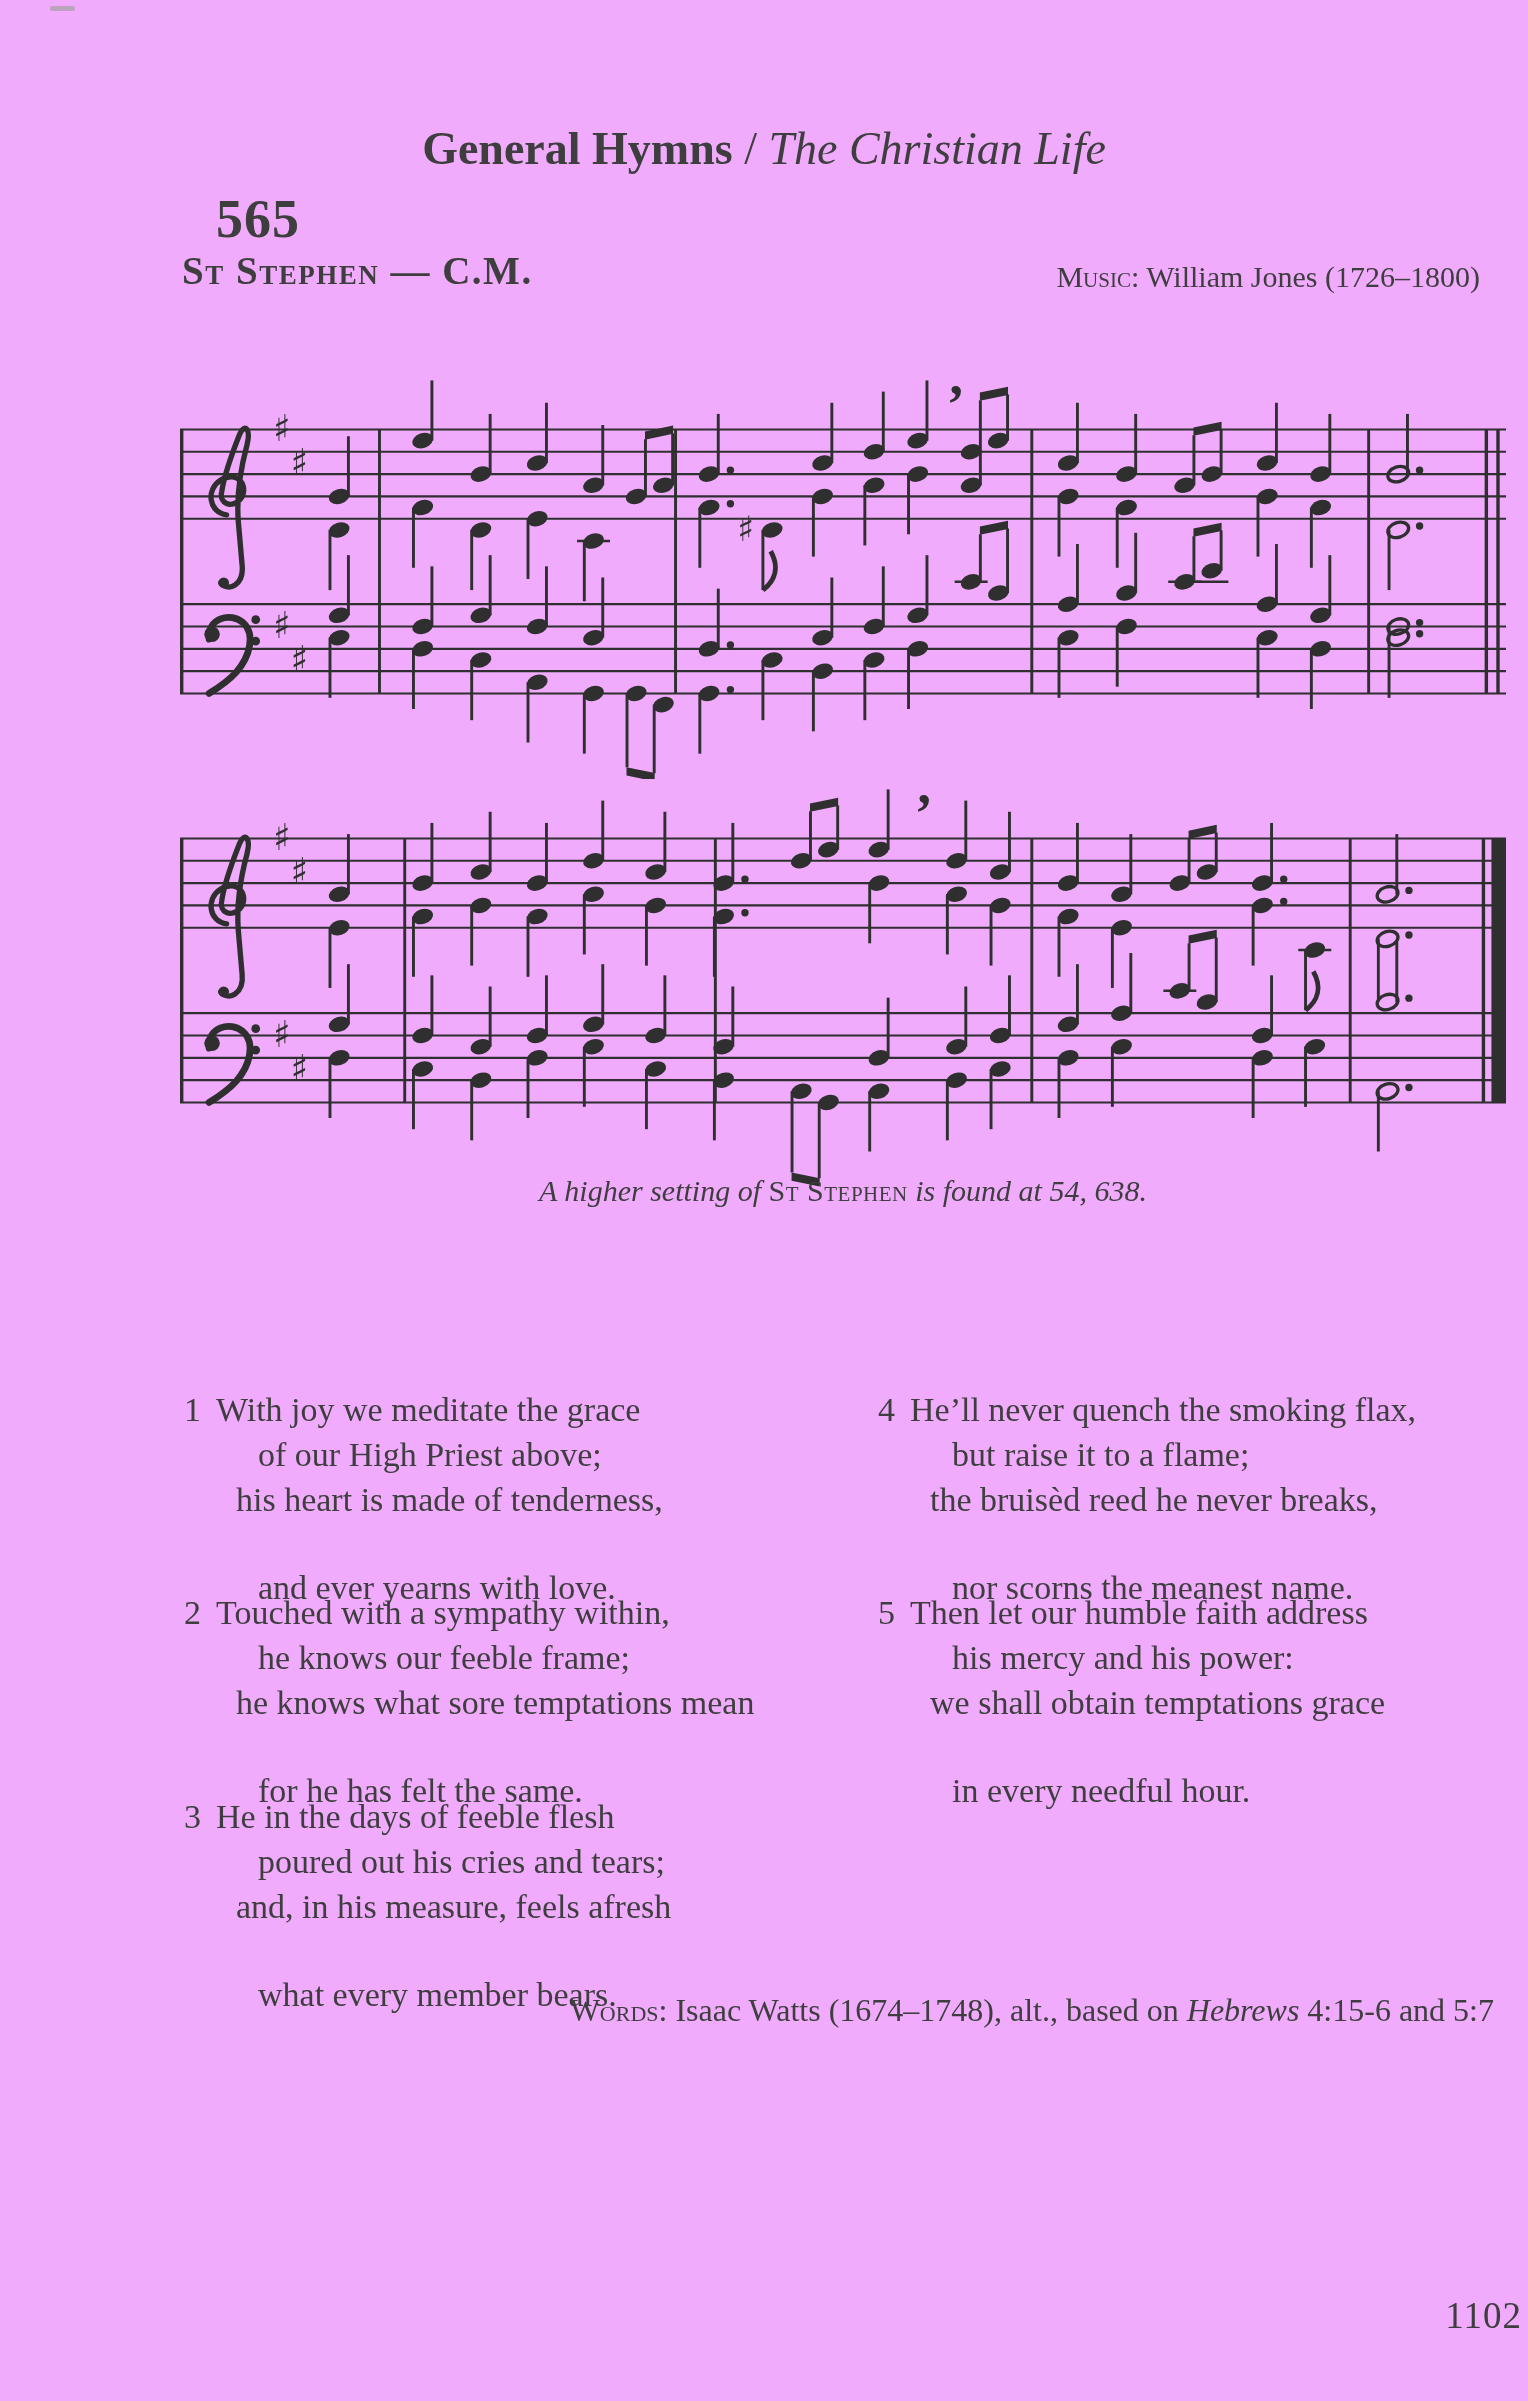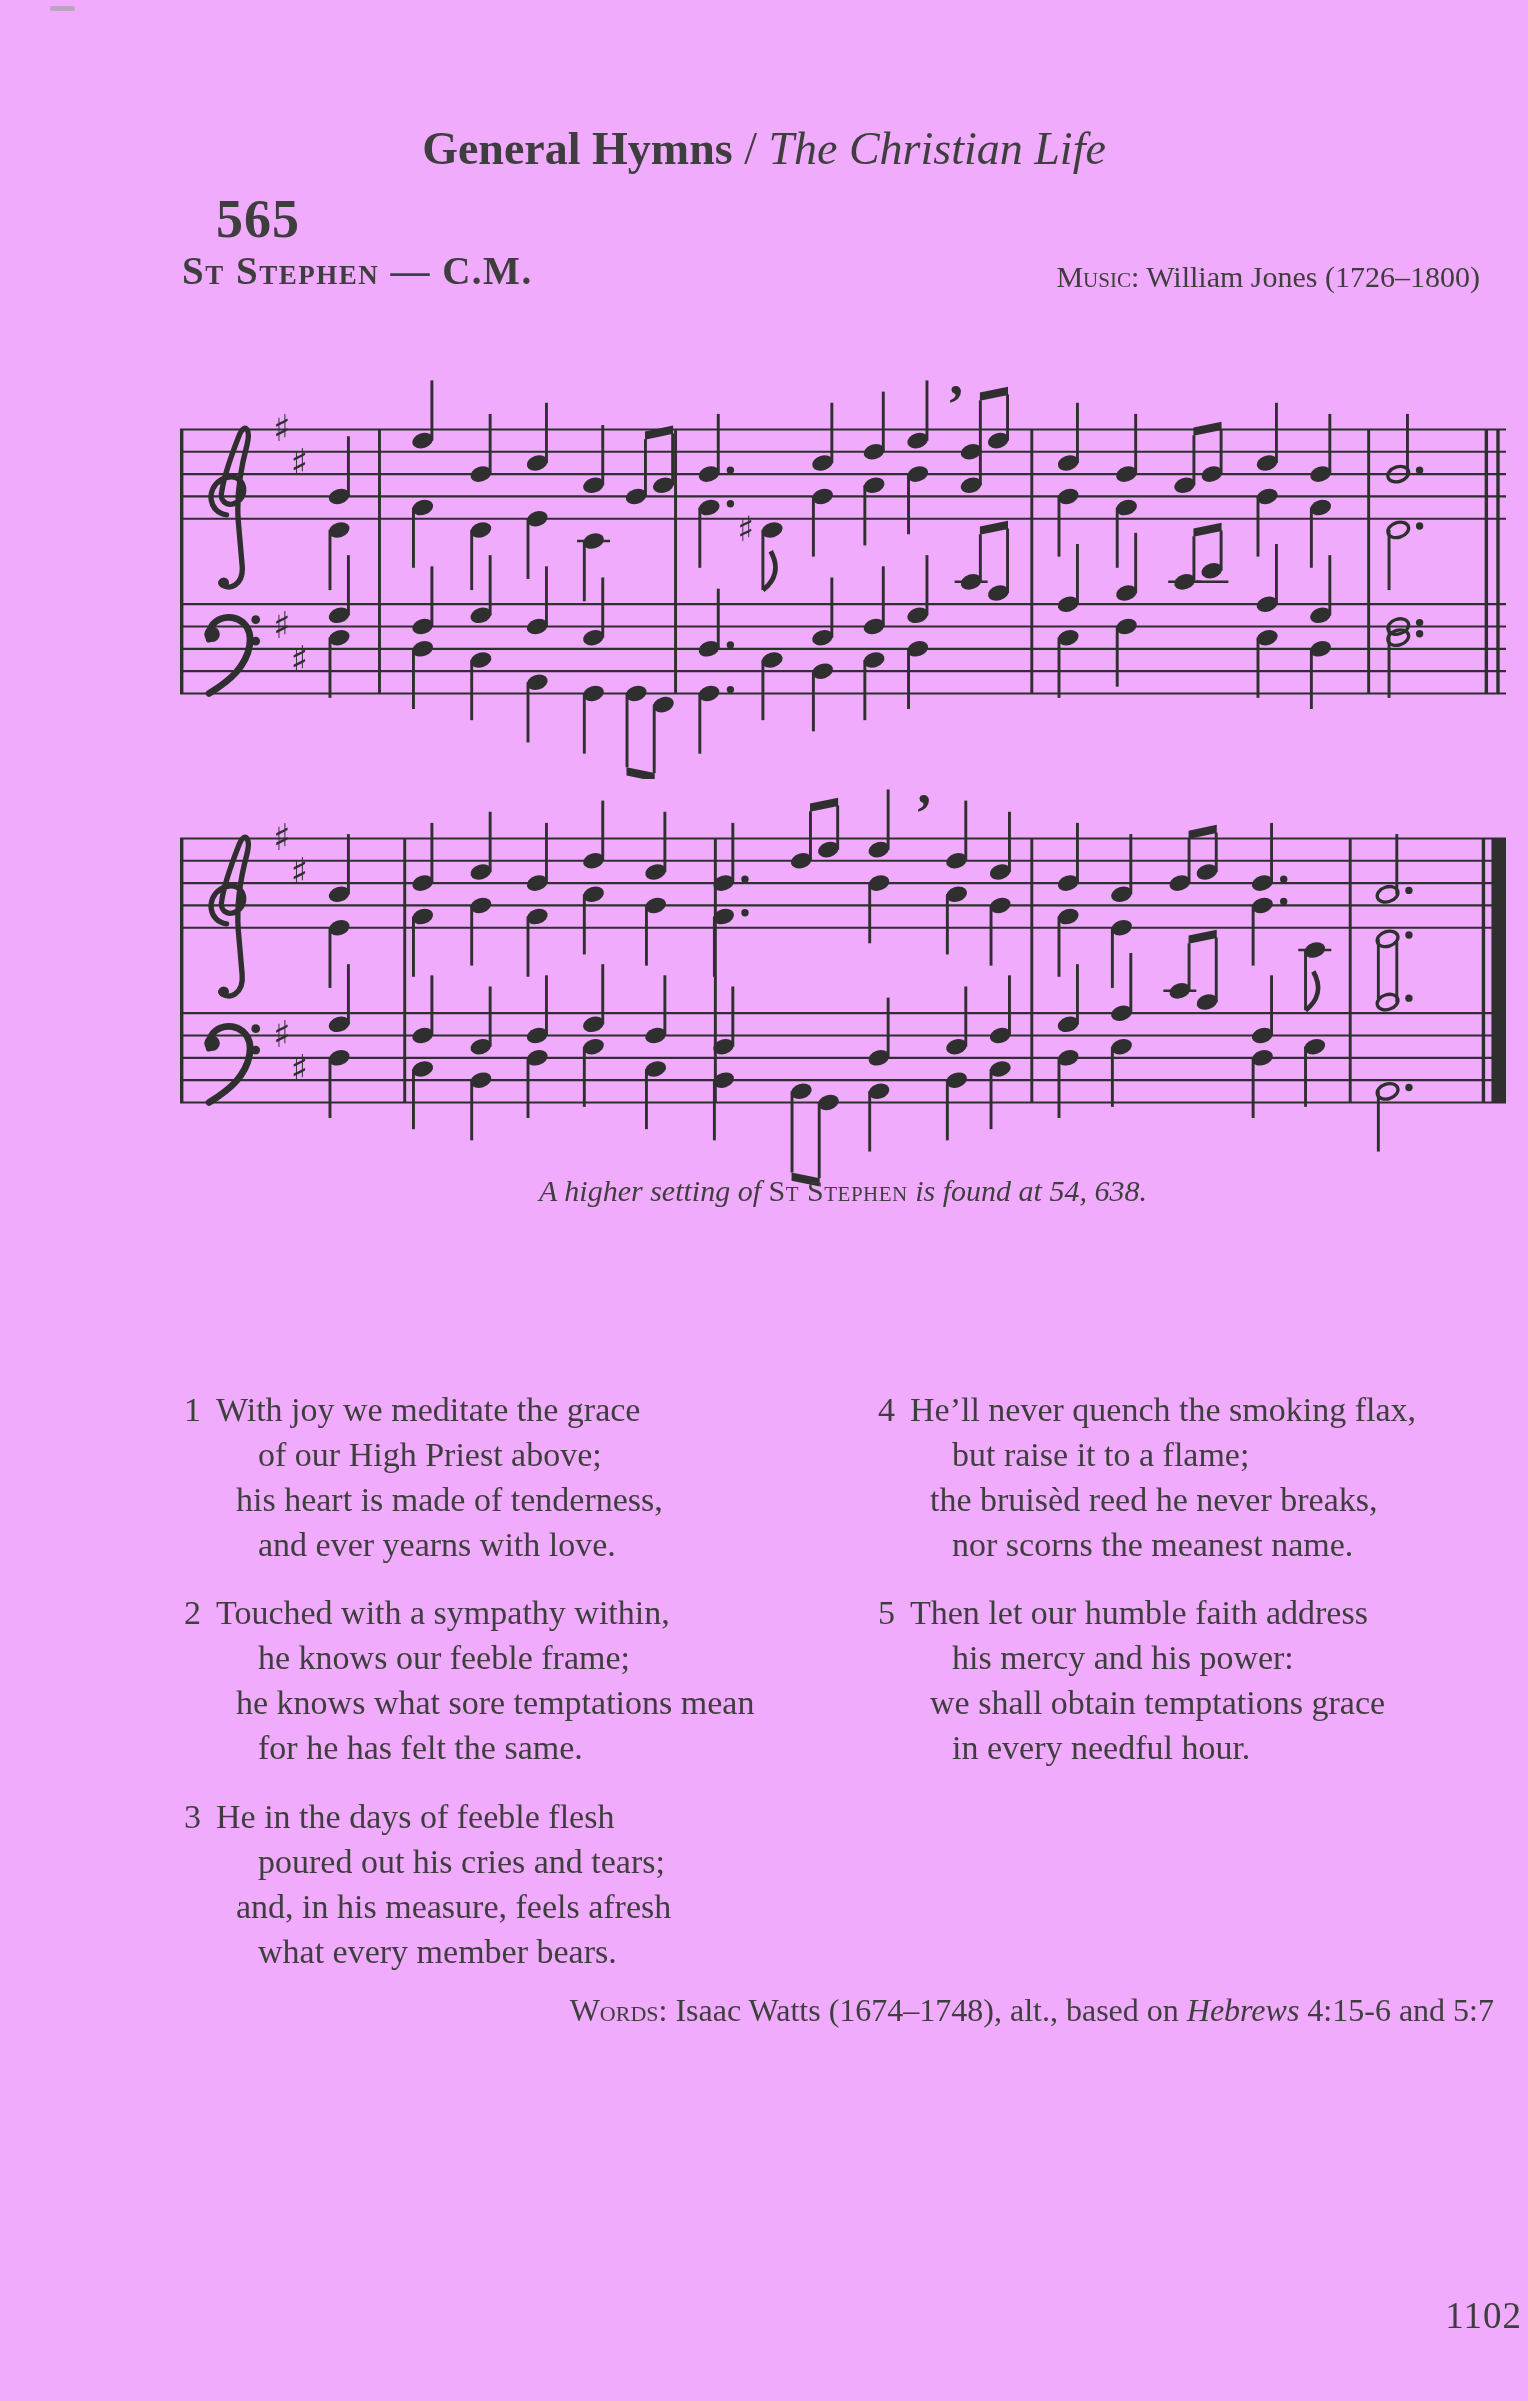--- a/index.html
+++ b/index.html
@@ -19,21 +19,21 @@
   .sc{font-variant:small-caps;}
   .music-system{position:absolute;left:180px;}
   .caption{position:absolute;top:1174px;left:180px;width:1326px;text-align:center;font-size:30px;font-style:italic;}
   .caption .sc{font-style:normal;letter-spacing:0.5px;}
   .verse{position:absolute;font-size:34px;line-height:45px;}
   .verse .vnum{position:absolute;left:0;top:0;}
   .vline{white-space:nowrap;}
   .ind0{margin-left:32px;}
   .ind1{margin-left:74px;}
   .ind2{margin-left:52px;}
-  .ind3{margin-left:74px;}
+  .ind3{margin-left:74px;margin-top:43px;}
   .v1{left:184px;top:1387px;}
   .v2{left:184px;top:1590px;}
   .v3{left:184px;top:1794px;}
   .v4{left:878px;top:1387px;}
   .v5{left:878px;top:1590px;}
   .words{position:absolute;top:1992px;right:34px;font-size:32px;white-space:nowrap;}
   .words .bk{font-style:italic;}
   .pageno{position:absolute;top:2294px;left:196px;width:1326px;text-align:right;font-size:37px;letter-spacing:1px;}
 </style>
 </head>

